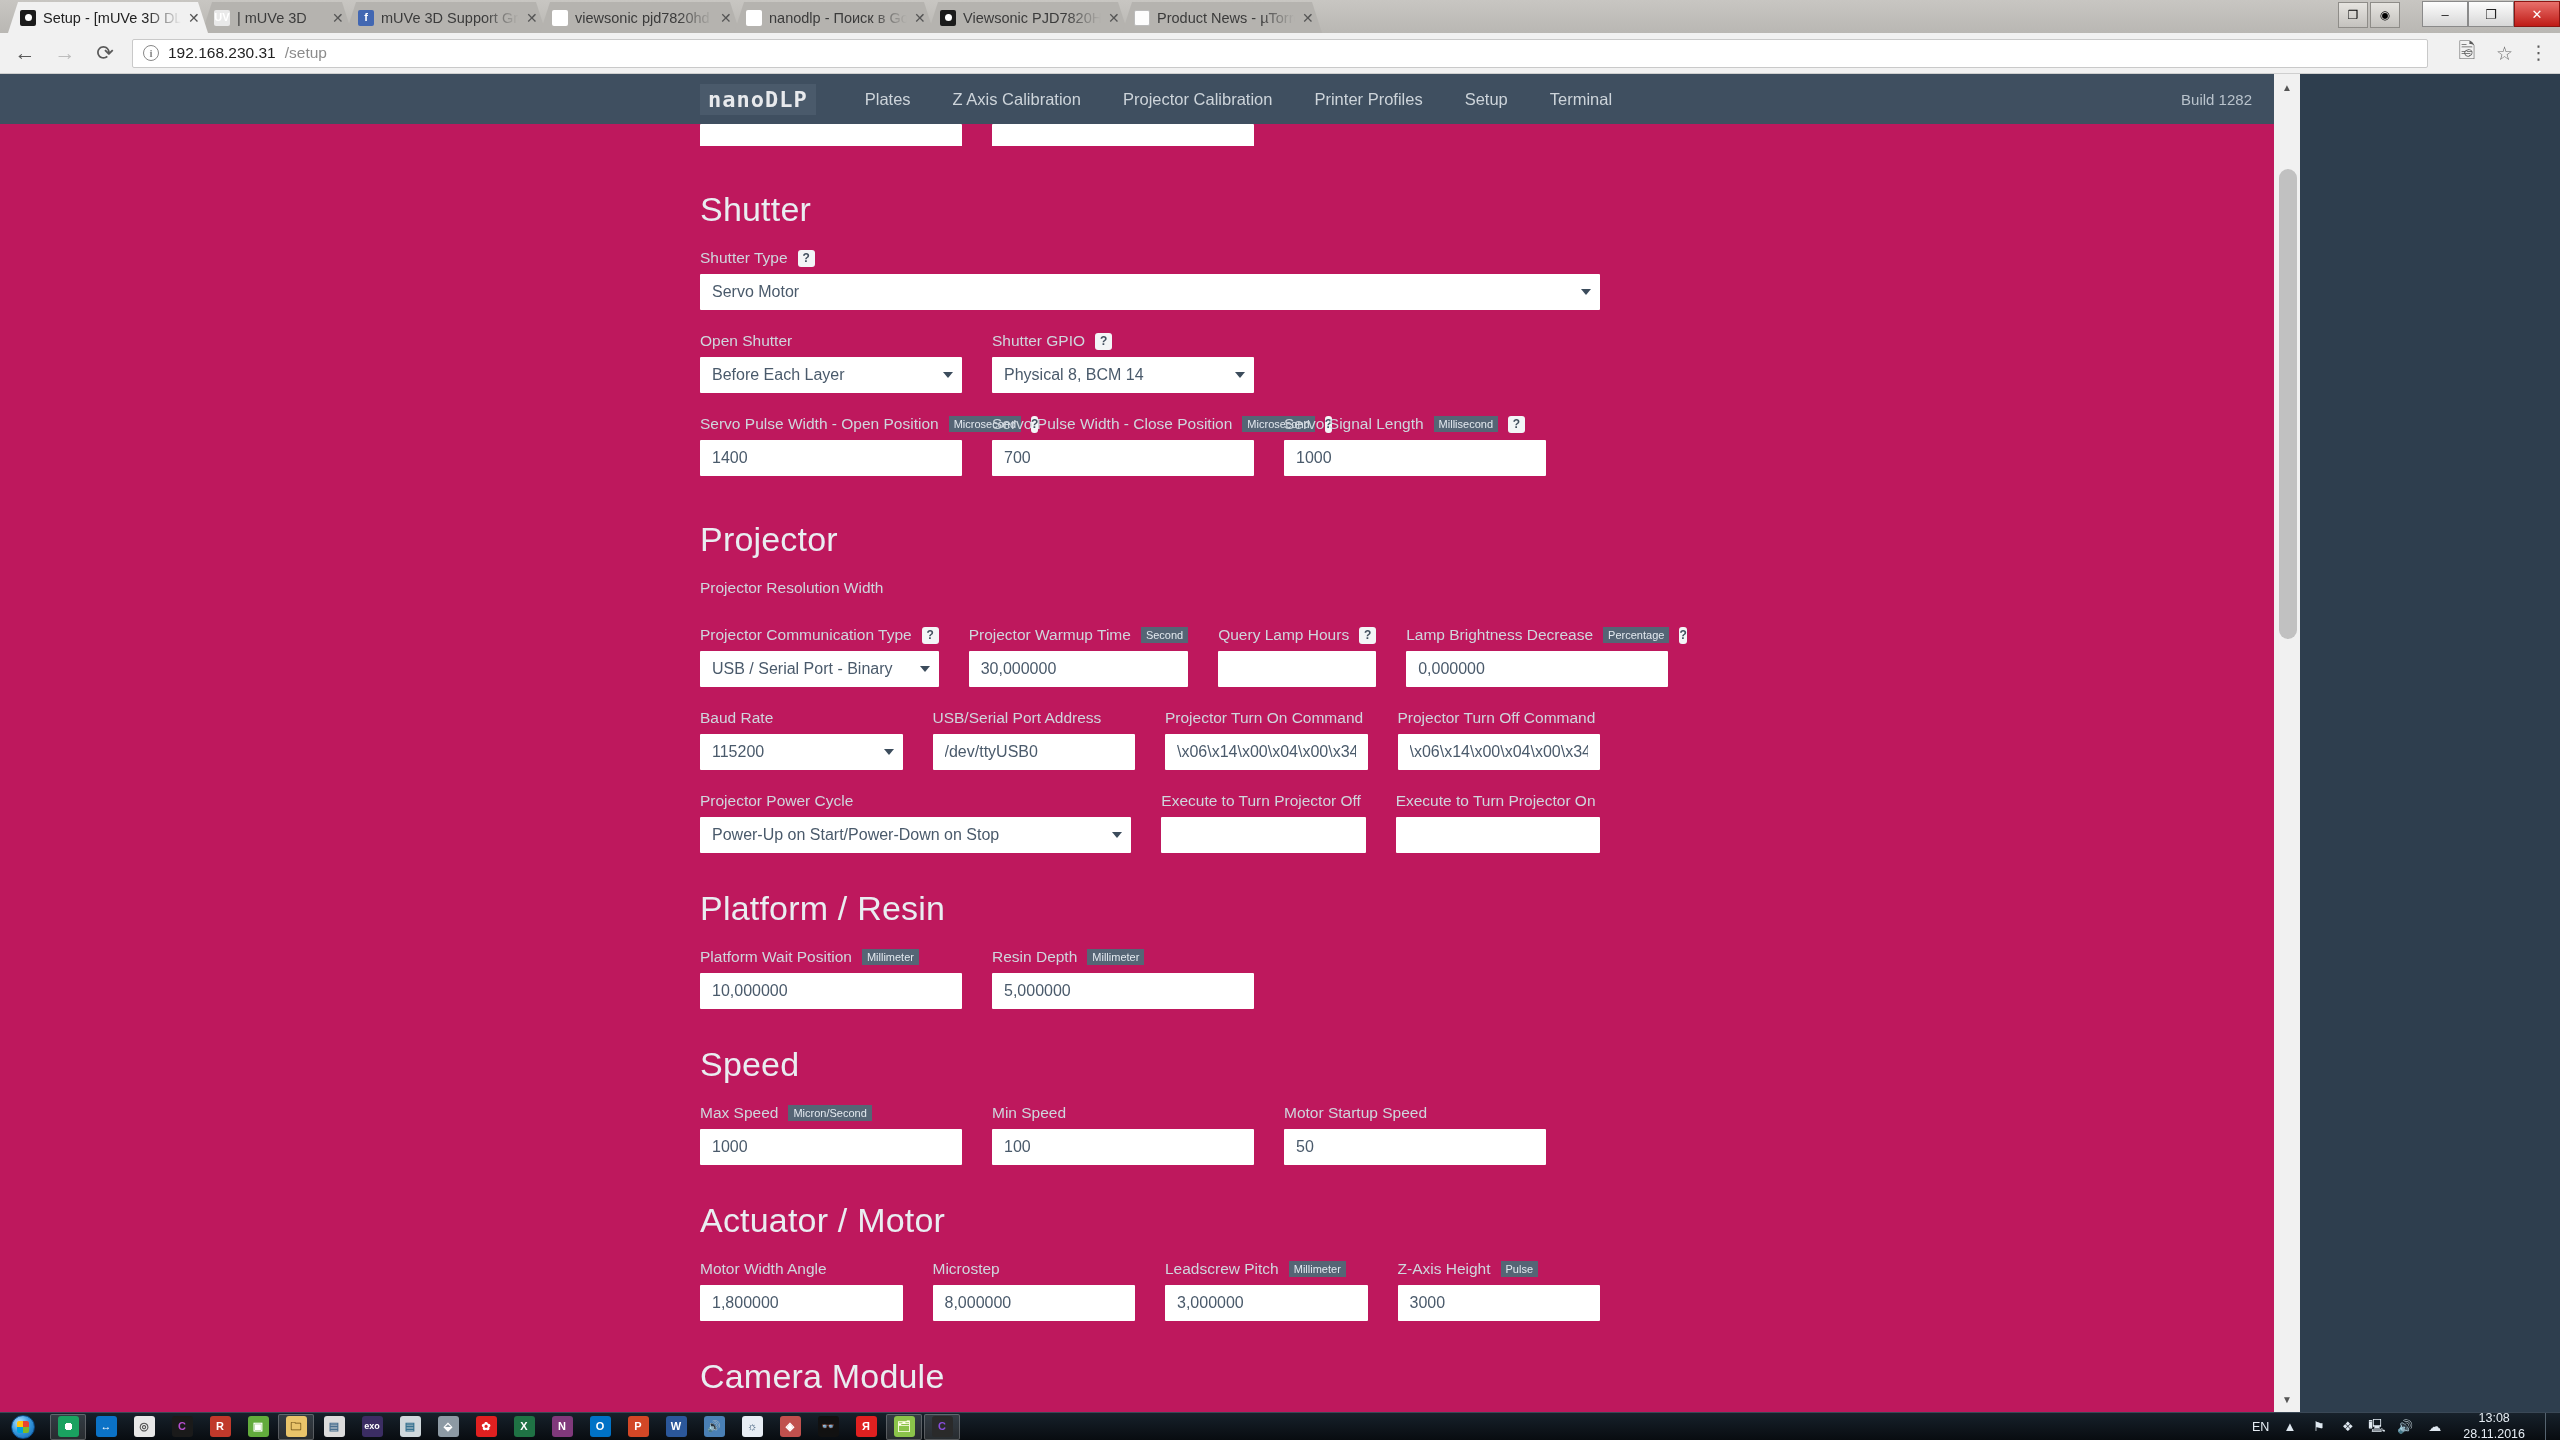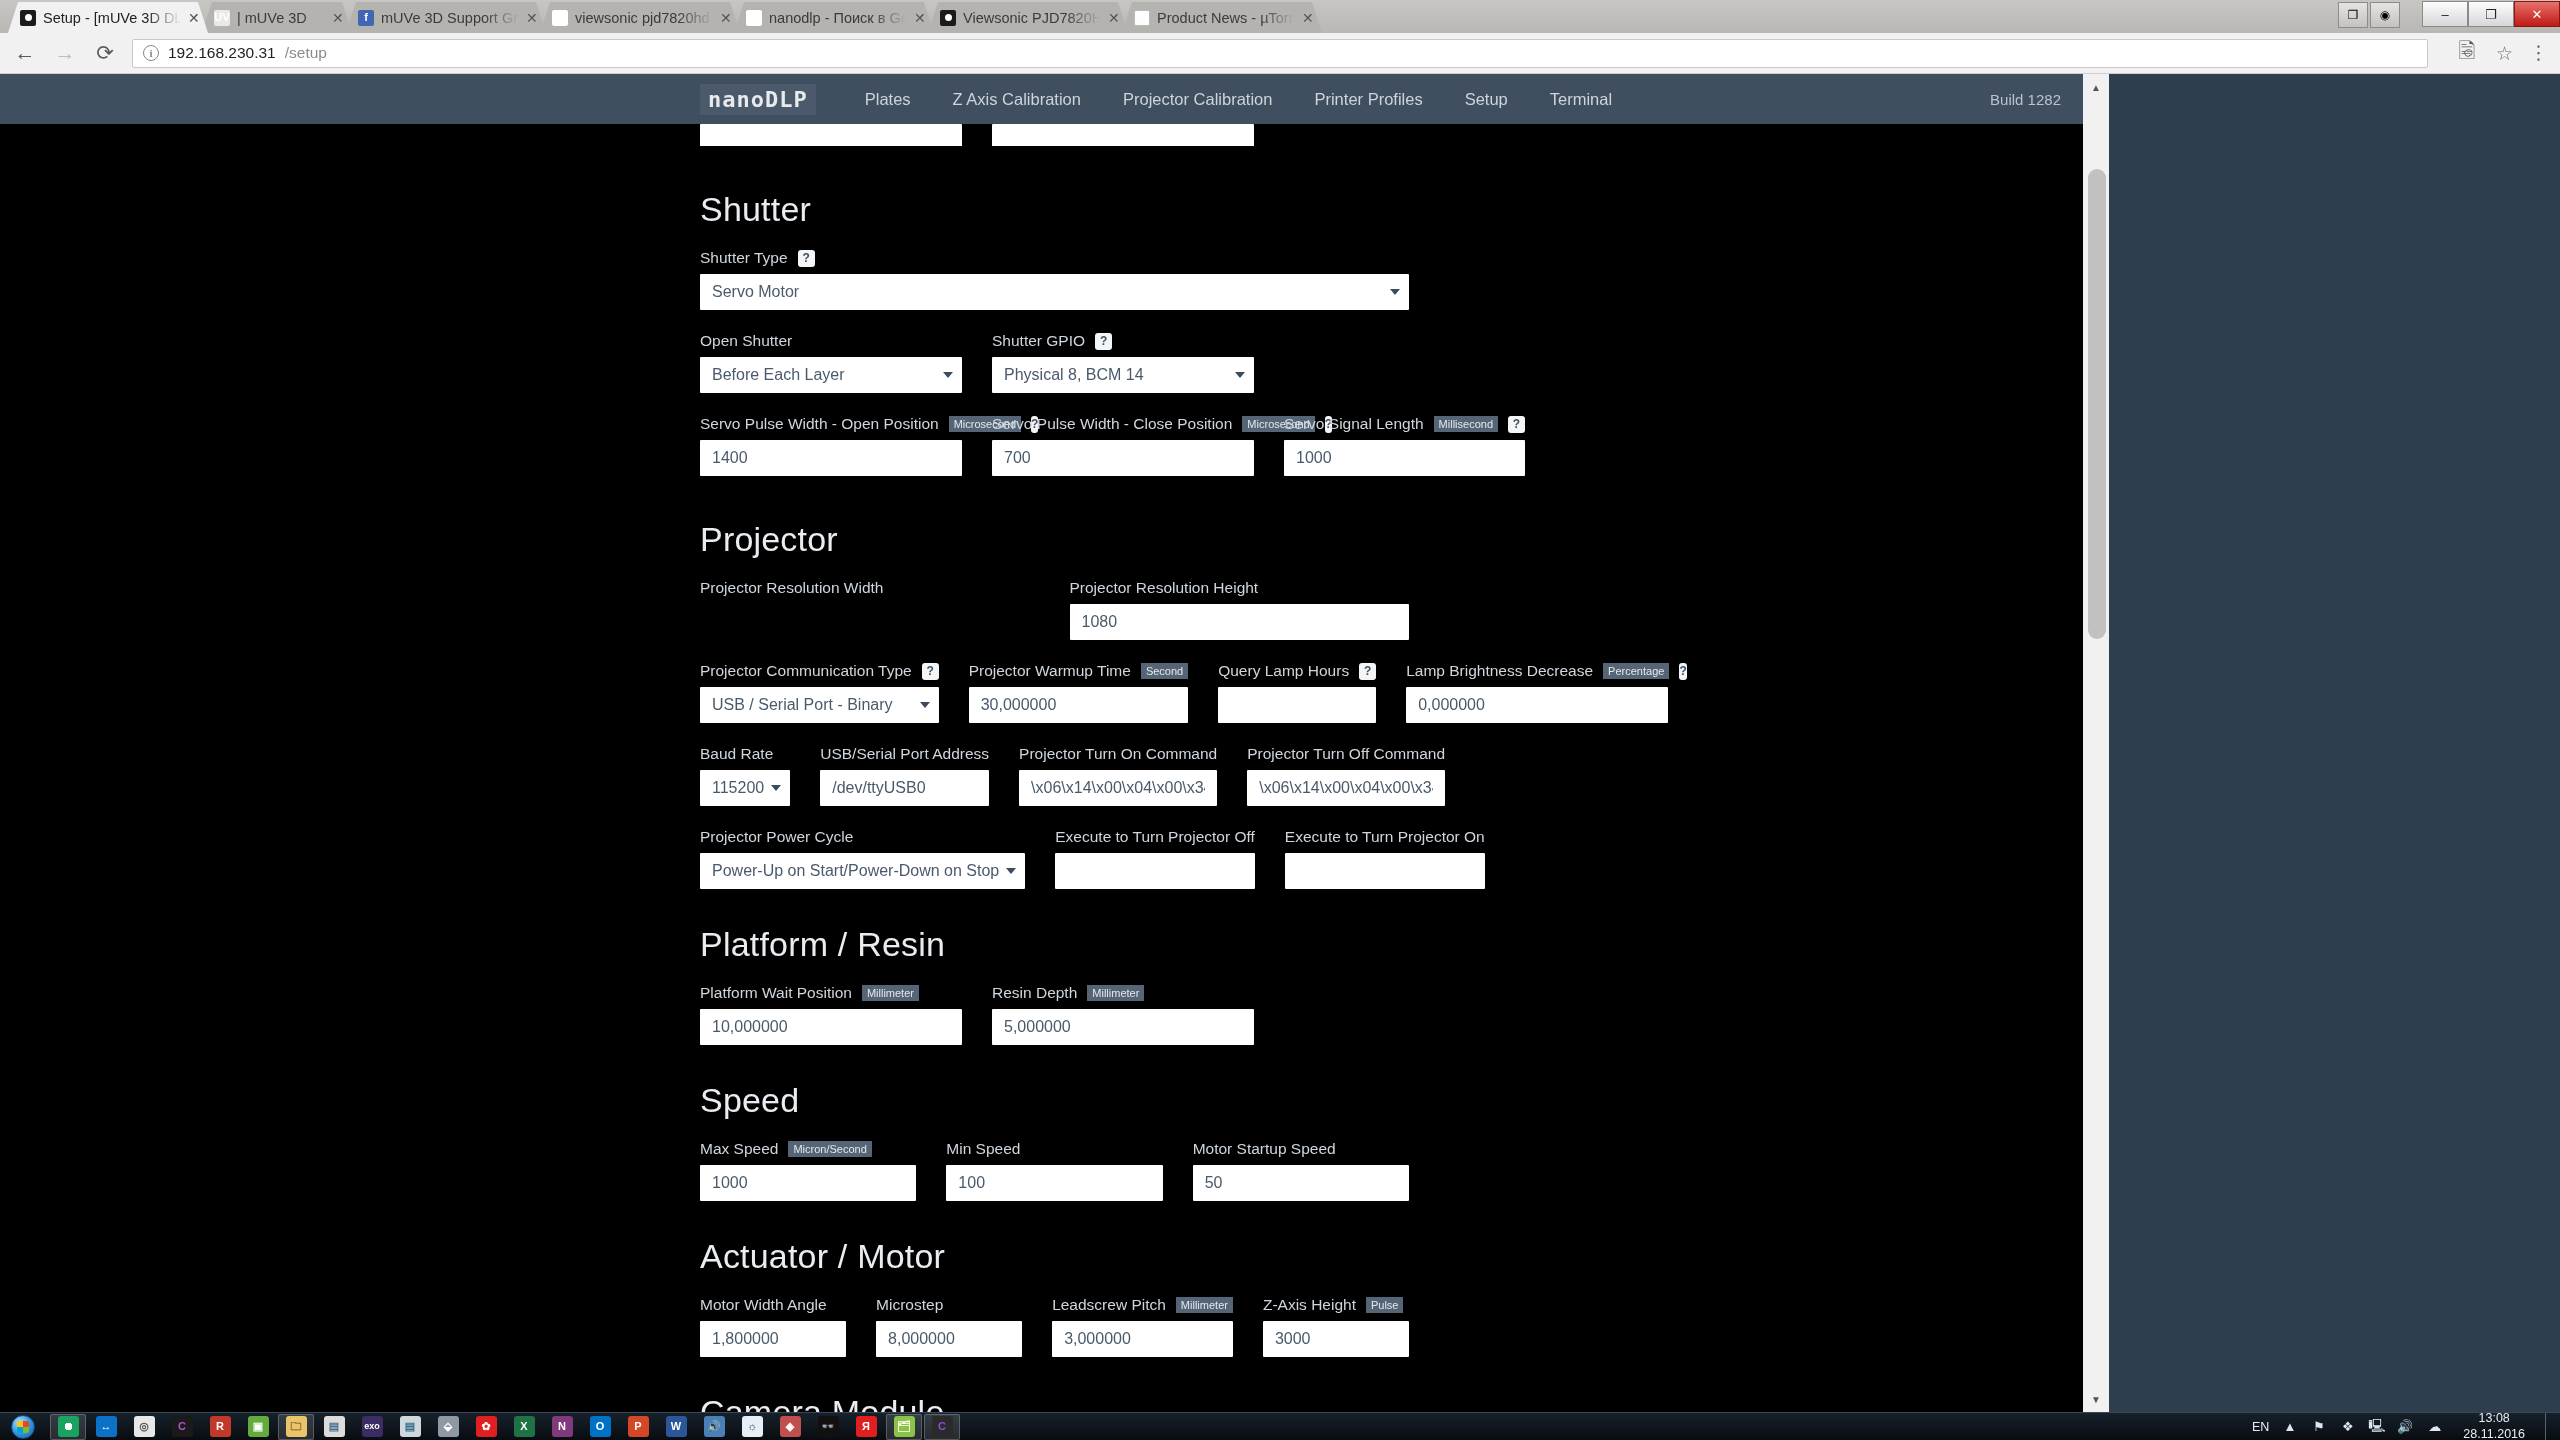--- a/index.html
+++ b/index.html
@@ -74,21 +74,21 @@
     width:16px; height:16px; border:1.5px solid #888; border-radius:50%;
     font-size:11px; color:#888; display:flex; align-items:center;
     justify-content:center; font-family:"Liberation Serif",serif; font-weight:bold;
   }
   .url-path { color:#8b8b8b; }
   .nav-right { display:flex; align-items:center; gap:16px; padding-left:12px;}
   .star { font-size:19px; color:#6a6a6a; }
   .kebab { font-size:19px; color:#5a5a5a; letter-spacing:0; line-height:0.6; }
 
   
-  .page { width:2109px; height:1338px; background:#000000;
+  .page { width:2300px; height:1338px; background:#be185d;
           overflow:hidden; position:relative; }
 
   .topnav {
     height:50px; background:#3f4f60; display:flex; align-items:center;
     padding-left:700px; padding-right:48px; gap:0;
   }
   .brand {
     font-family:"DejaVu Sans Mono", monospace; font-size:22px; letter-spacing:1px;
     color:#e8eaed; background:#4a5a6b; padding:3px 8px; font-weight:bold;
     margin-right:28px;
@@ -345,24 +345,20 @@
           </label>
           <input class="inp" value="1000" style="">
         </div>
       </div>
 
       <h2 class="section">Projector</h2>
 
       <div class="row">
         <div class="field w-half">
           <label class="flabel">Projector Resolution Width</label>
-        </div>
-        <div class="field w-half">
-          <label class="flabel">Projector Resolution Height</label>
-          <input class="inp" value="1080" style="">
         </div>
       </div>
 
       <div class="row">
         <div class="field w-q">
           <label class="flabel">
             <span>Projector Communication Type</span>
             <span class="qmark">?</span>
           </label>
           <div class="sel">

